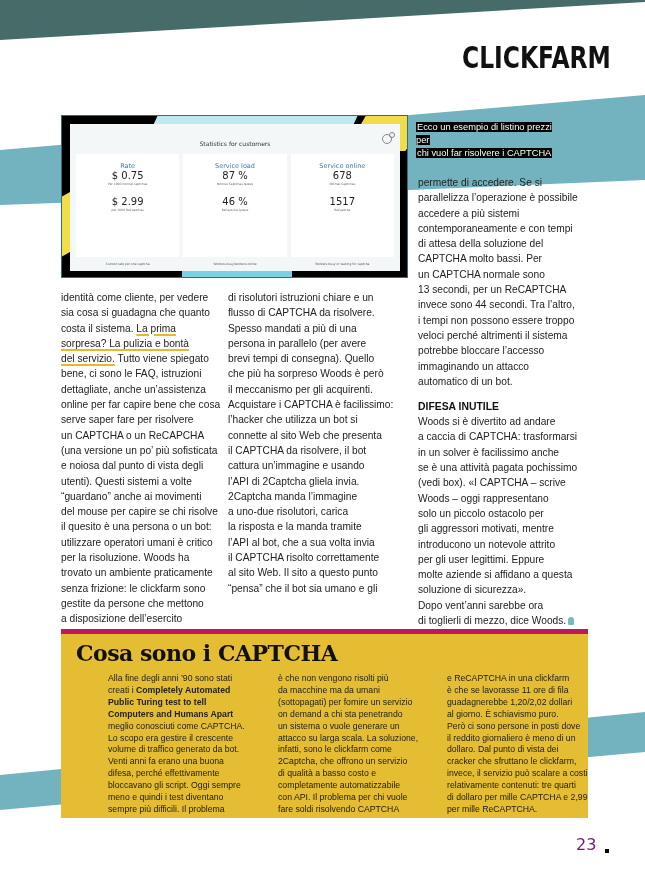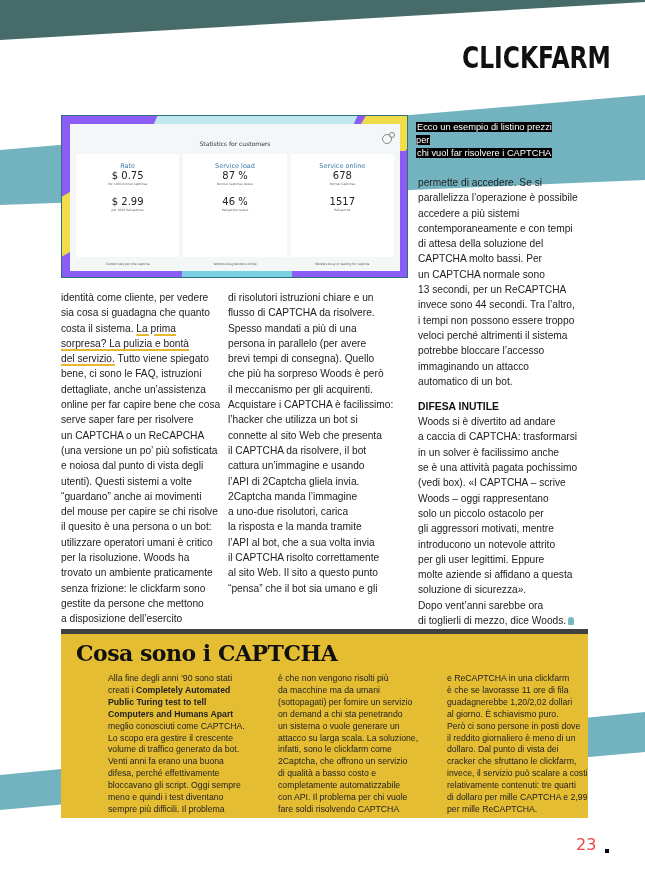--- a/index.html
+++ b/index.html
@@ -11,21 +11,21 @@
   .brand {
     position: absolute; left: 462px; top: 40px;
     font-family: "DejaVu Sans", sans-serif; font-weight: bold;
     font-size: 30px; letter-spacing: 0px; color: #111;
     transform: scaleX(0.78); transform-origin: left top;
   }
 
   
   .panel {
     position: absolute; left: 61px; top: 115px; width: 347px; height: 163px;
-    background: #8b5cf6; border: 1px solid #2e6f7c; overflow: hidden;
+    background: #000000; border: 1px solid #2e6f7c; overflow: hidden;
   }
   .panel-deco1 { position:absolute; left: 95px; top: -10px; width: 200px; height: 22px; background:#bfe9ef; transform: skewX(-25deg); }
   .panel-deco2 { position:absolute; right: -10px; top: -5px; width: 60px; height: 40px; background:#f1dc4a; transform: skewX(-30deg); }
   .panel-deco3 { position:absolute; left: -10px; top: 80px; width: 22px; height: 60px; background:#f1dc4a; transform: skewY(-30deg); }
   .panel-deco4 { position:absolute; left: 120px; bottom: -6px; width: 110px; height: 12px; background:#7ad1e4; }
   .panel-inner {
     position: absolute; left: 8px; top: 8px; width: 330px; height: 147px;
     background: #f3f7f8;
   }
   .panel-title {
@@ -51,38 +51,38 @@
   .col {
     position: absolute; font-family: "Liberation Sans", sans-serif;
     font-size: 10.2px; line-height: 15.3px; color: #222;
   }
   .col p { white-space: pre-line; }
   .col h3 { font-size: 10.4px; font-weight: bold; margin: 10px 0 0 0; line-height: 15px; color: #111; }
   .hl { text-decoration: underline; text-decoration-color: #e6b92c; text-decoration-thickness: 2px; text-underline-offset: 2px; }
 
   .box {
     position: absolute; left: 61px; top: 629px; width: 527px; height: 189px;
-    background: #e5bd33; border-top: 5px solid #404040;
+    background: #e5bd33; border-top: 5px solid #be185d;
   }
   .box-title {
     position: absolute; left: 15px; top: 6px;
     font-family: "DejaVu Serif", serif; font-weight: bold; font-size: 22px; color: #111;
     letter-spacing: -0.5px;
   }
   .box-col {
     position: absolute; top: 39px; width: 165px;
     font-family: "Liberation Sans", sans-serif; font-size: 8.7px; line-height: 11.9px; color: #222;
     white-space: pre-line;
     margin-left: 32px;
   }
   .box-col b { font-weight: bold; }
 
   .page-num {
     position: absolute; left: 576px; top: 835px;
-    font-family: "DejaVu Sans", sans-serif; font-size: 16px; color: #ef4444;
+    font-family: "DejaVu Sans", sans-serif; font-size: 16px; color: #701a75;
   }
   .page-dot { position: absolute; left: 605px; top: 849px; width: 4px; height: 4px; background: #000; }
   .end-icon { display:inline-block; width: 6px; height: 8px; background:#7ab8c0; border-radius: 3px 3px 1px 1px; vertical-align: -1px; margin-left: 2px; }
 </style>
 </head>
 <body>
 
 <svg class="band" viewBox="0 0 645 873" width="645" height="873">
   <polygon points="0,0 645,0 645,2 0,40" fill="#466b68"></polygon>
   <polygon points="0,150 645,95 645,180 410,190 0,205" fill="#72b3bf"></polygon>

